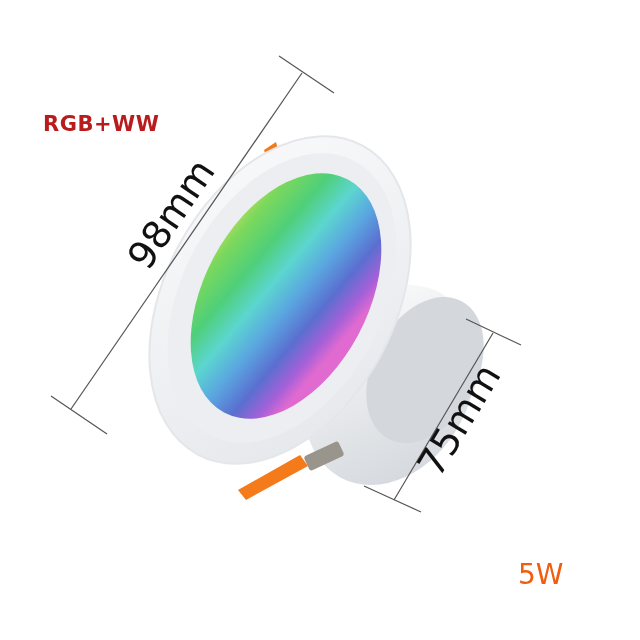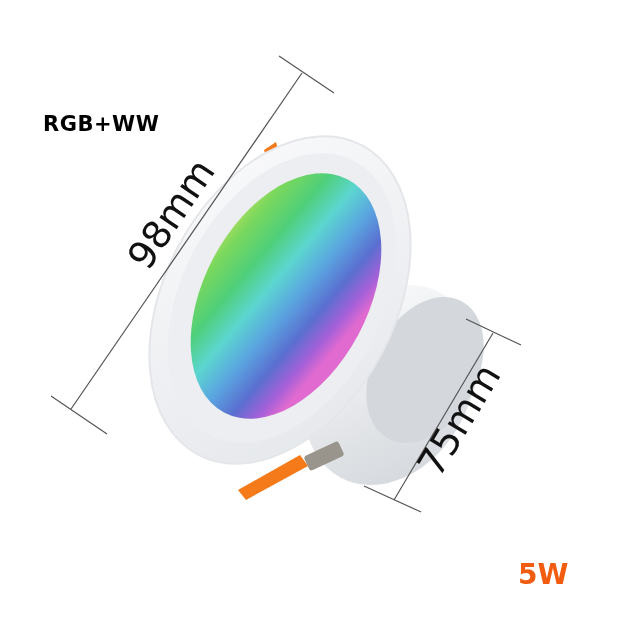--- a/index.html
+++ b/index.html
@@ -58,16 +58,16 @@
     <line x1="51" y1="396" x2="107" y2="434"></line>
   </g>
 
   <g stroke="#555" stroke-width="1.2">
     <line x1="493" y1="333" x2="394" y2="500"></line>
     <line x1="466" y1="319" x2="521" y2="345"></line>
     <line x1="364" y1="486" x2="421" y2="512"></line>
   </g>
 </svg>
 
-<div class="label-rgb" style="color:#000000;">RGB+WW</div>
-<div class="label-watt" style="color:#f25c0f;font-weight:bold;">5W</div>
+<div class="label-rgb" style="color:#b91c1c;">RGB+WW</div>
+<div class="label-watt" style="color:#f25c0f;">5W</div>
 <div class="dim-text dim98">98mm</div>
 <div class="dim-text dim75">75mm</div>
 
 </body></html>

